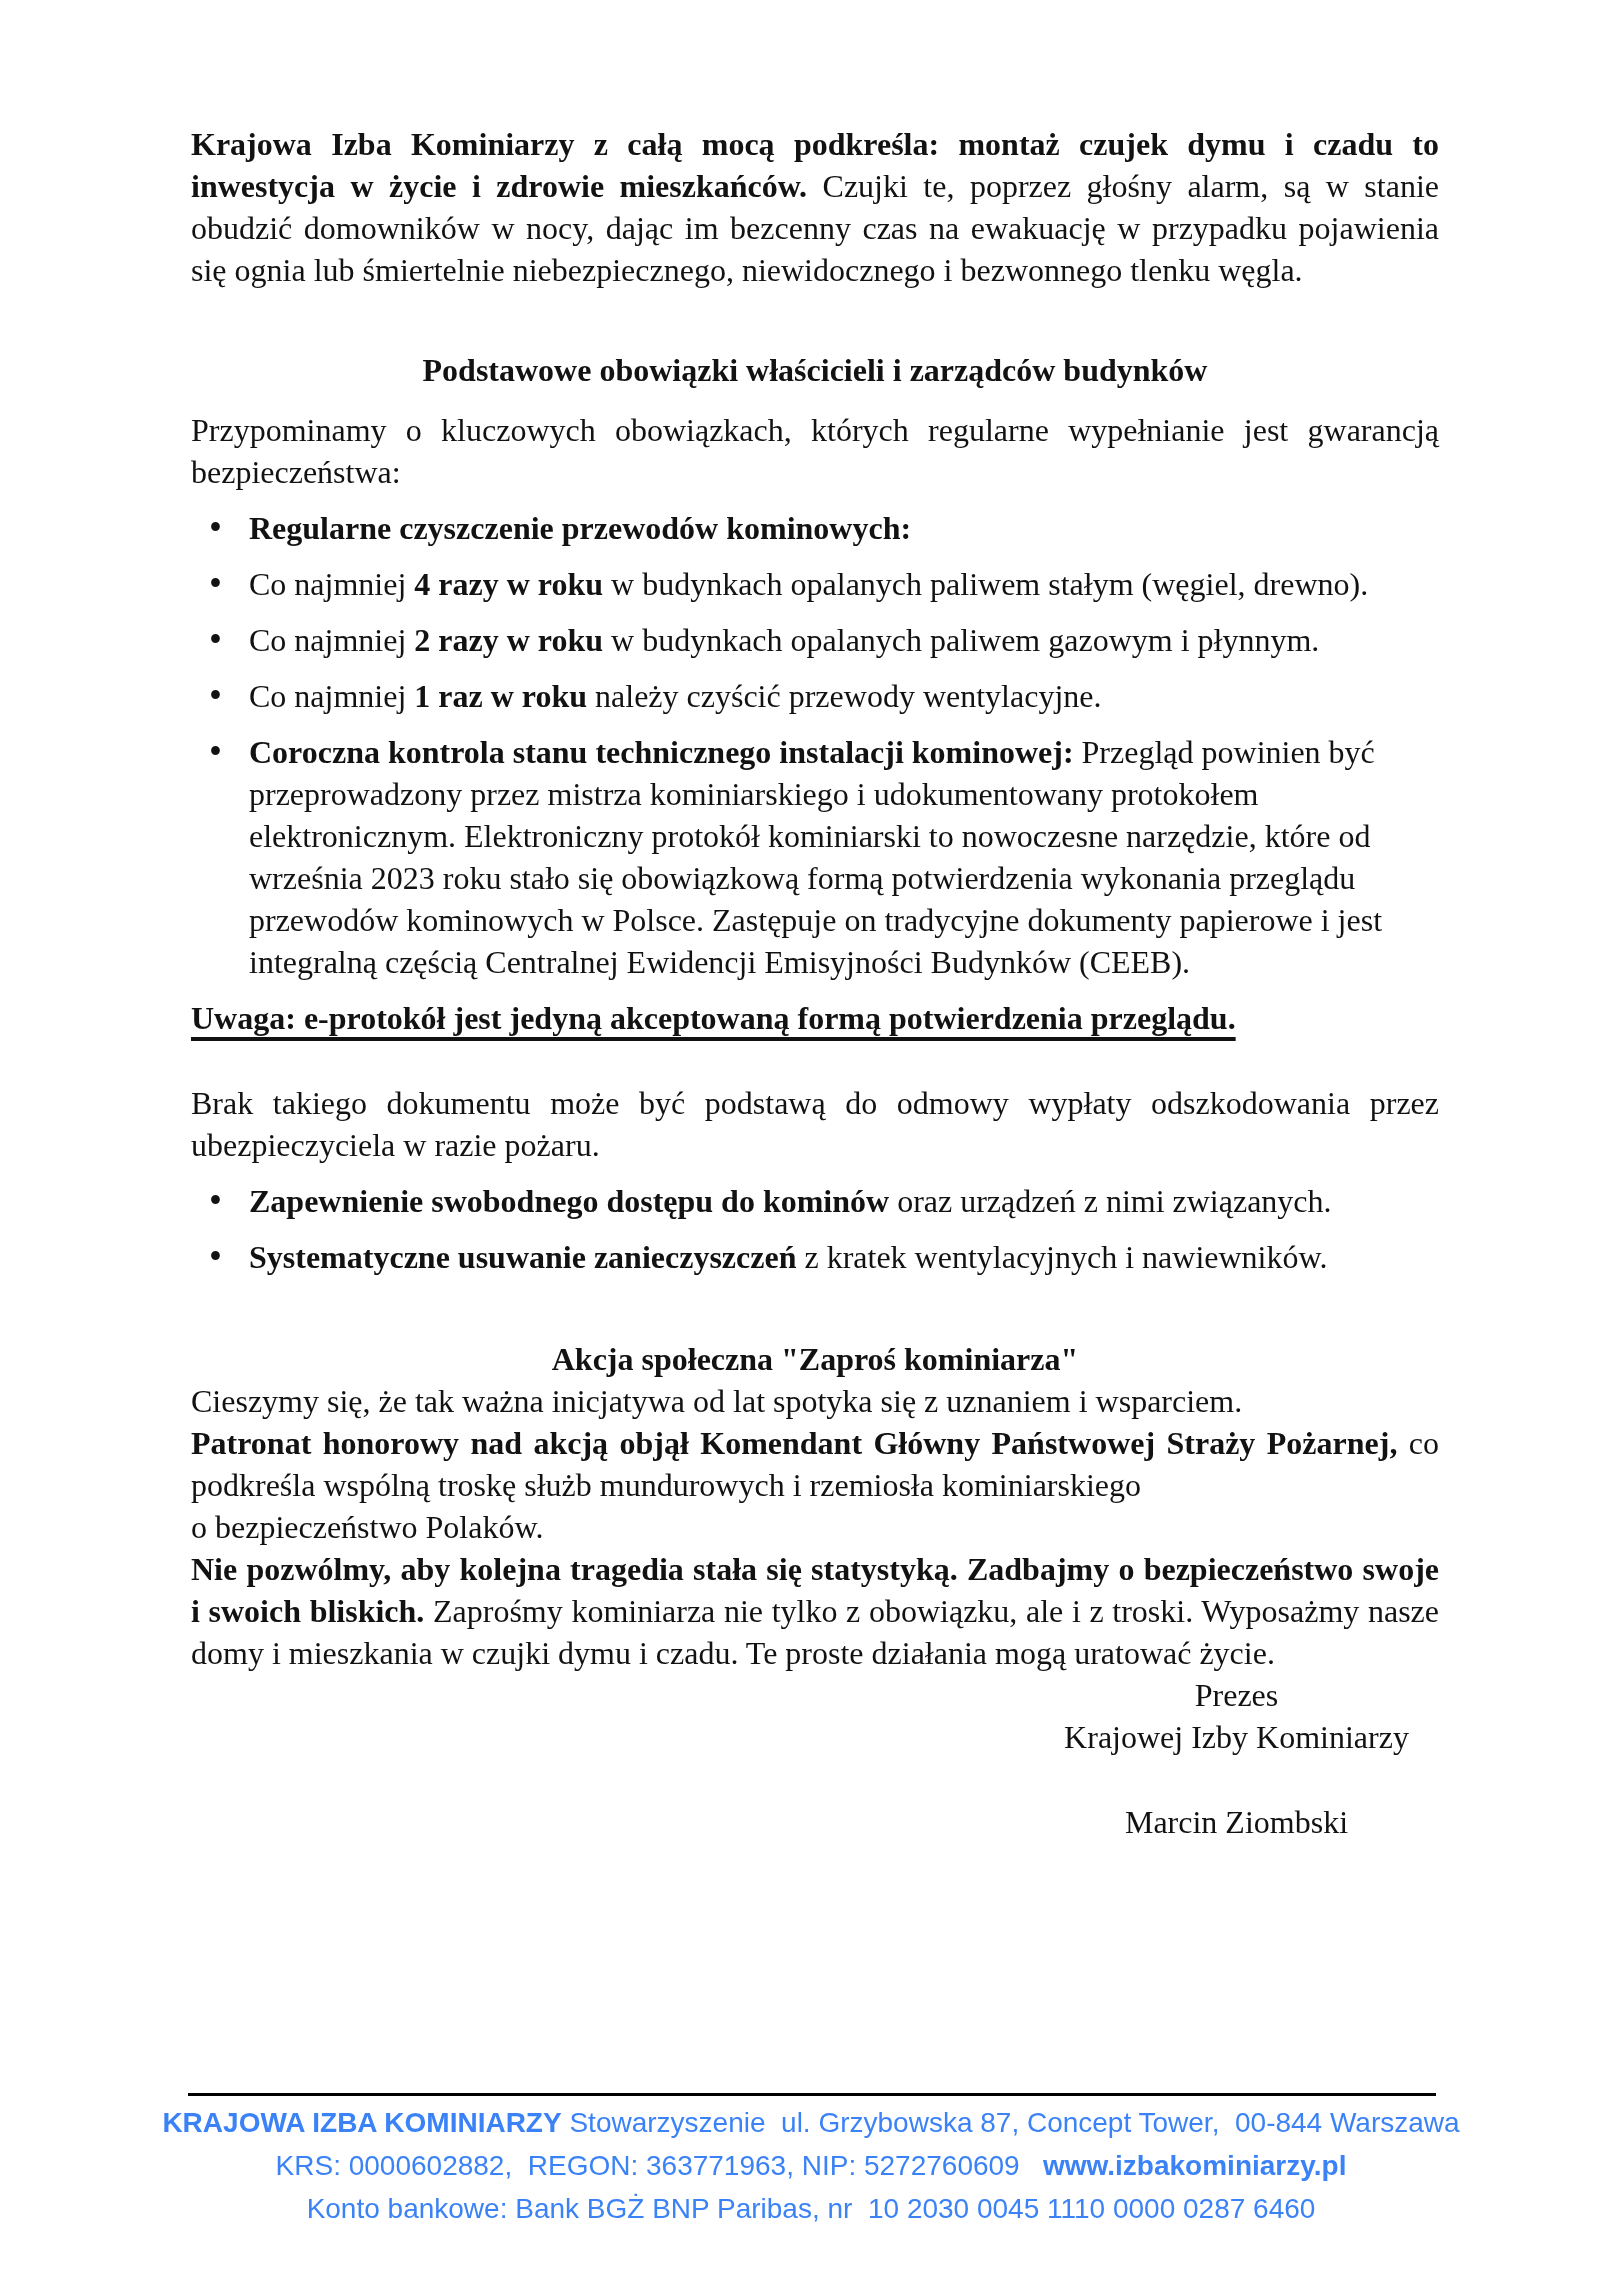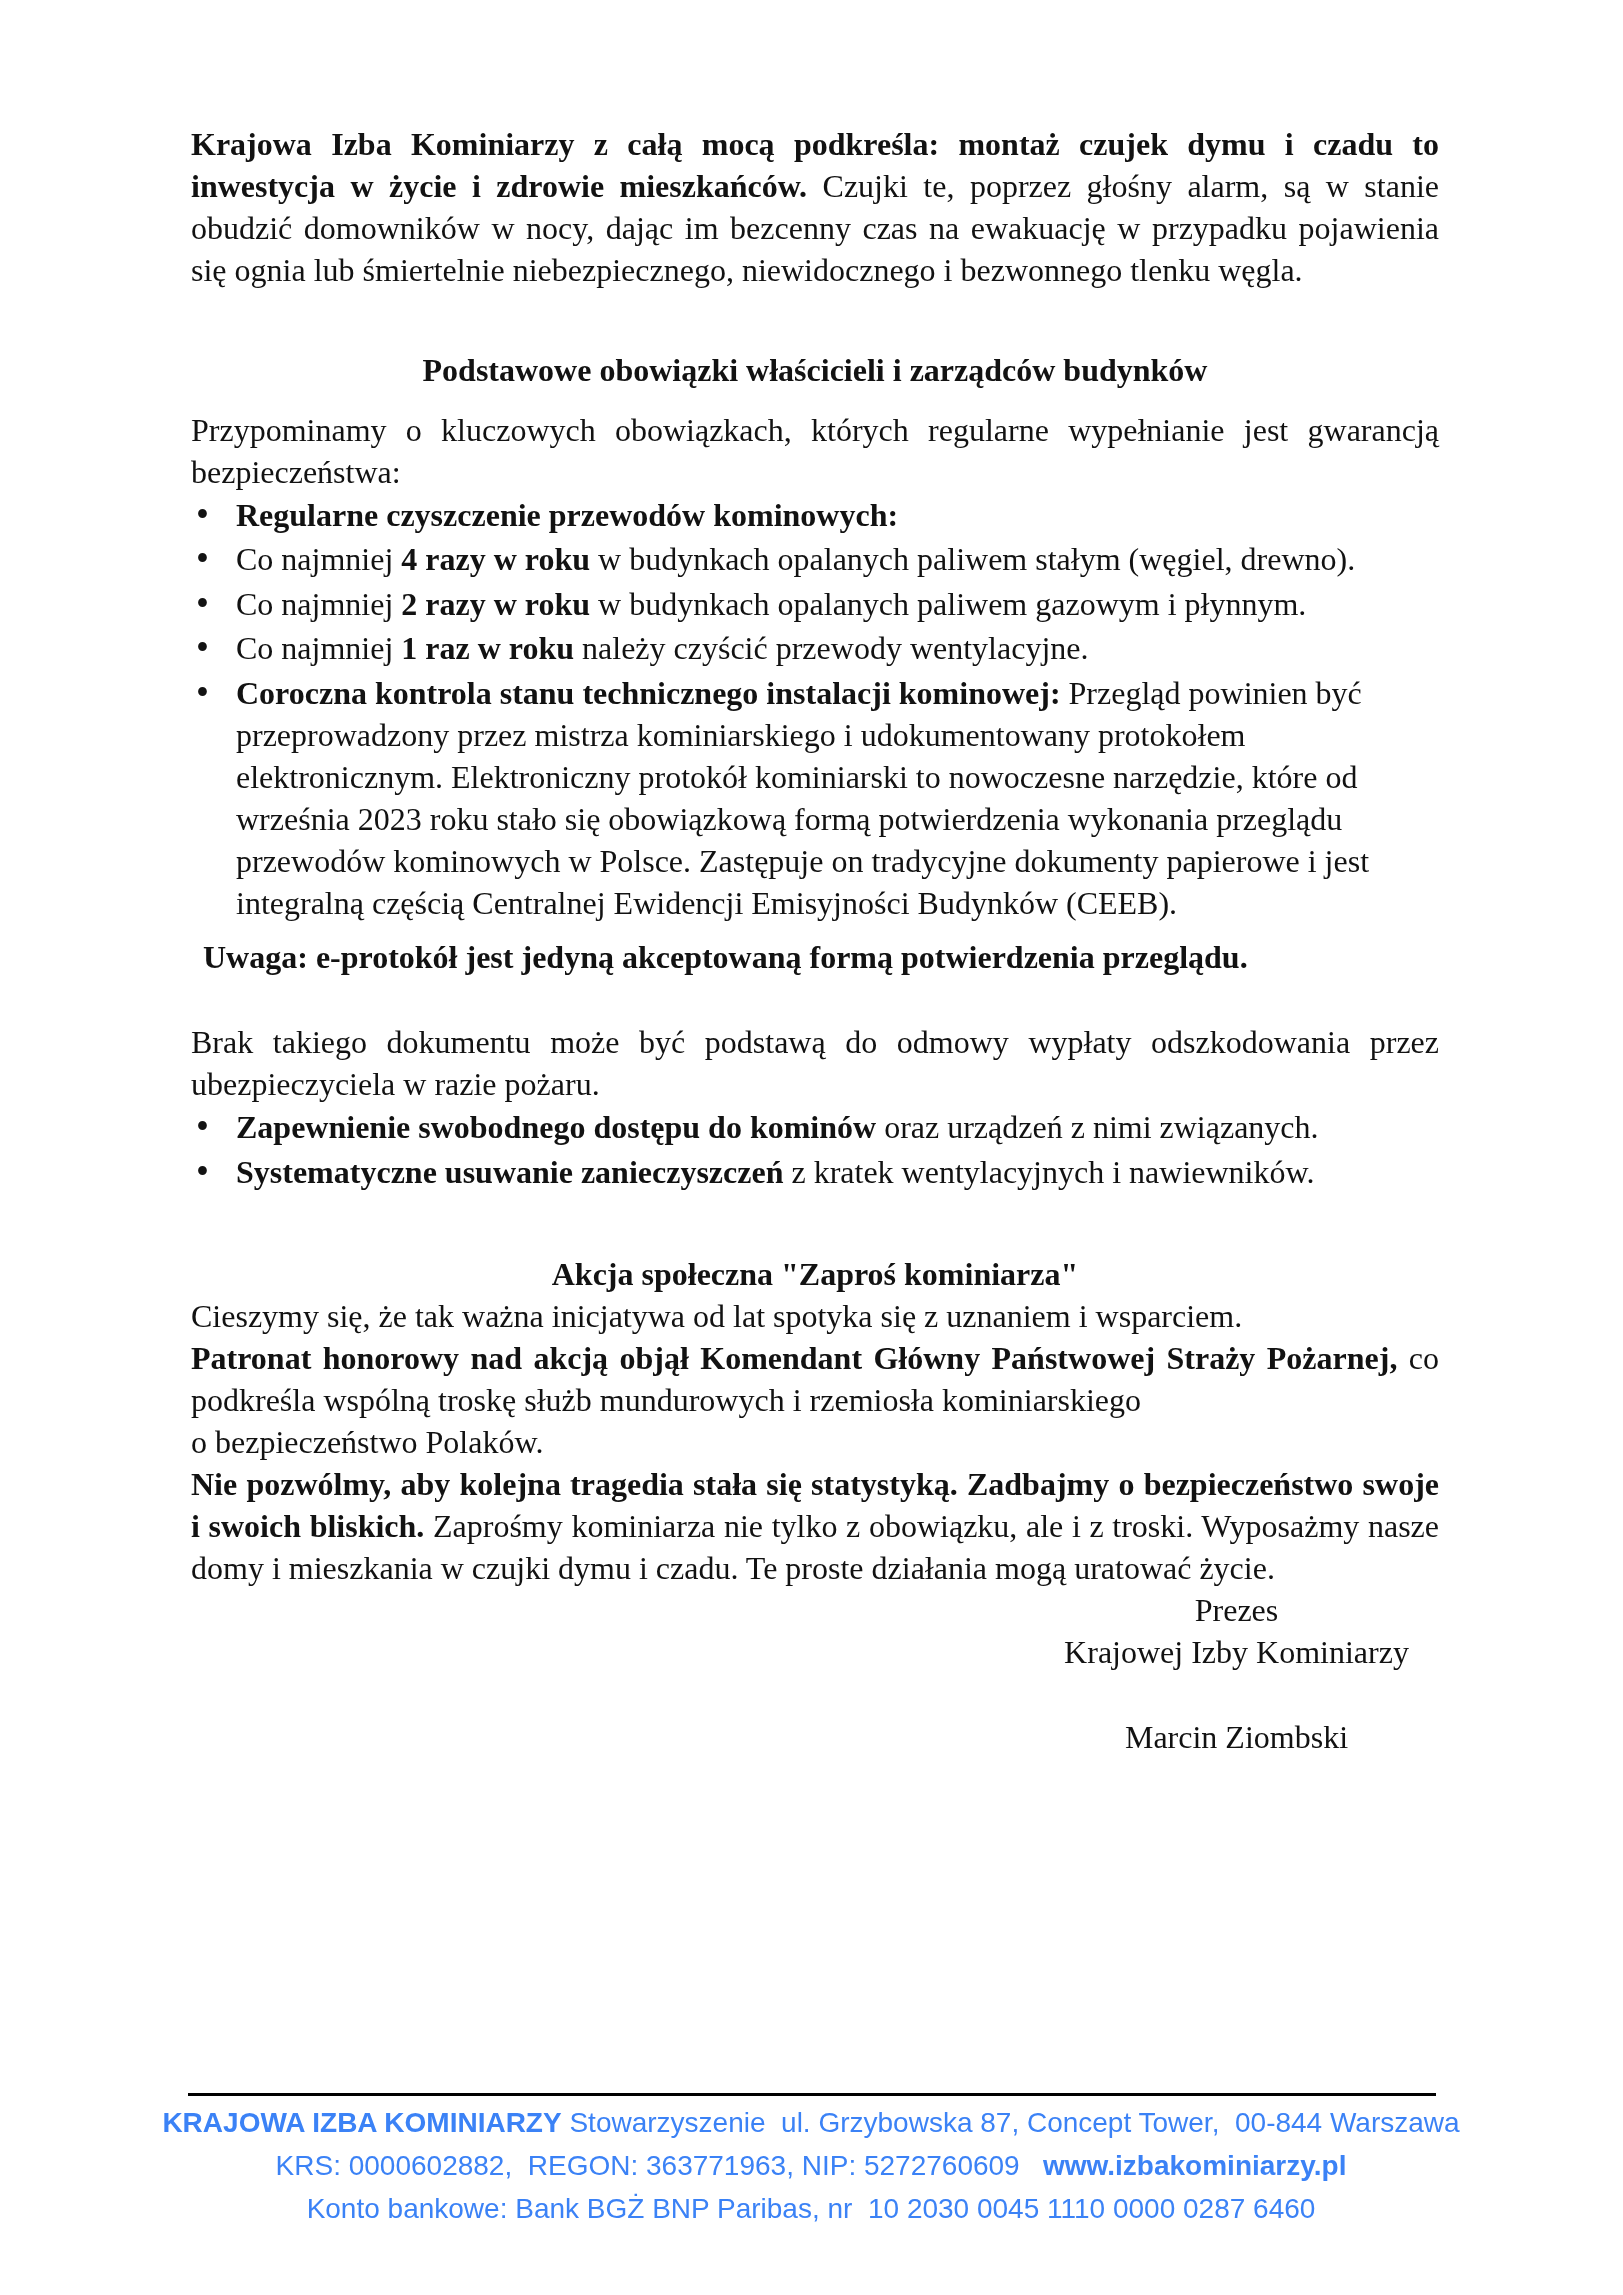--- a/index.html
+++ b/index.html
@@ -42,37 +42,38 @@
 
   ul.doc-list {
     list-style: none;
     margin: 0;
     padding: 0;
     text-align: left;
   }
   ul.doc-list > li {
     position: relative;
     padding-left: 44px;
-    margin: 1px;
+    margin: 14px;
   }
   ul.doc-list > li + li { margin-top: 2.6px; }
   ul.doc-list > li::before {
     content: "\2022";
     position: absolute;
     left: 3.9px;
     top: 0;
     font-size: 37px;
     line-height: 42px;
   }
 
   .uwaga-line {
     font-weight: bold;
+    text-decoration: underline;
     text-decoration-thickness: 3.9px;
     text-underline-offset: 7.9px;
-    margin: 12px;
+    margin: 0;
     text-align: left;
   }
 
   .signature {
     margin-left: 797px;
     width: 497px;
     text-align: center;
   }
   .signature .sig-name { margin-top: 43px; }
 

